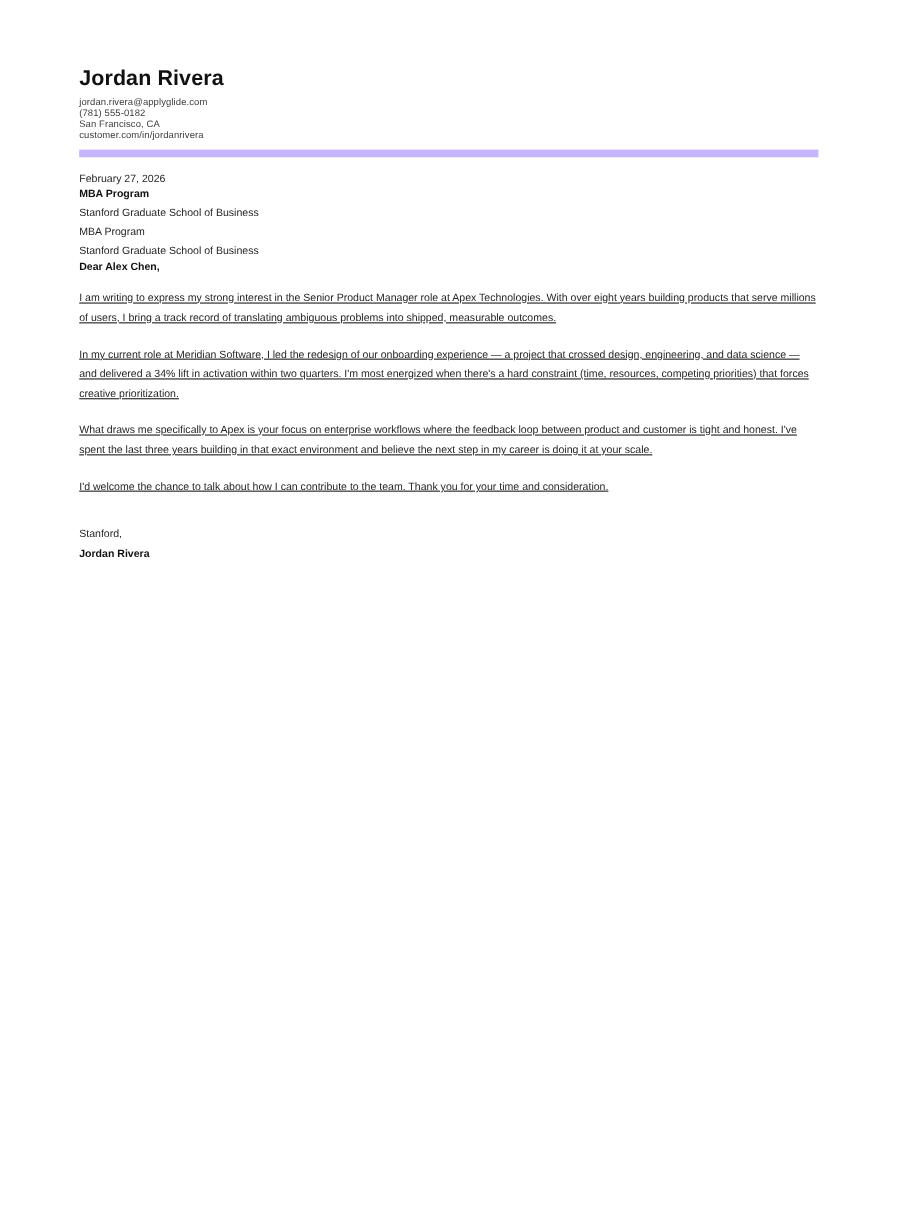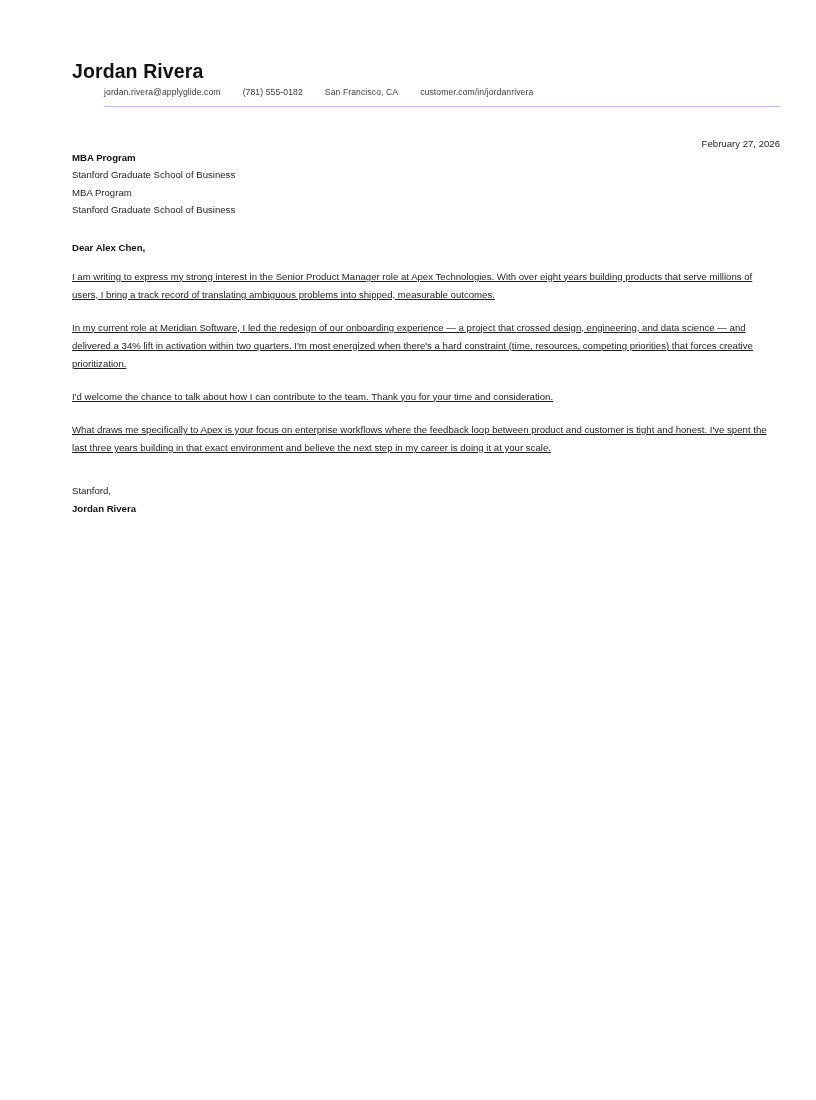--- a/index.html
+++ b/index.html
@@ -12,21 +12,21 @@
     background: #ffffff;
     font-family: "Liberation Sans", sans-serif;
     color: #1a1a1a;
     -webkit-font-smoothing: antialiased;
   }
   .page {
     position: relative;
     width: 816px;
     height: 880px;
     box-sizing: border-box;
-    padding: 60px 36px 72px 72px;
+    padding: 60px 72px 72px 72px;
   }
   
   .letter-header {
     margin-top: 0;
   }
   .name {
     font-size: 19.5px;
     font-weight: bold;
     color: #111111;
     letter-spacing: 0.1px;
@@ -36,56 +36,54 @@
   .doc-kind {
     font-size: 9.5px;
     font-weight: bold;
     letter-spacing: 1.6px;
     color: #4a4a4a;
     text-transform: uppercase;
     margin: 0 0 7px 0;
   }
   .contact-row {
     display: flex;
+    flex-direction: column;
     align-items: baseline;
     font-size: 8.6px;
     color: #3b3b3b;
     letter-spacing: 0.1px;
     padding-bottom: 9px;
-    border-bottom: 1px solid #c4b5fd;
-    margin-left: 32px;
+    border-bottom: 7px solid #c4b5fd;
   }
   .contact-item {
     margin-right: 22px;
     white-space: nowrap;
   }
   .contact-item:last-child {
     margin-right: 0;
   }
   
   .date {
-    margin-top: 31px;
+    margin-top: 14px;
     font-size: 9.6px;
     color: #1f1f1f;
-    text-align: right;
   }
   .recipient-block {
     font-size: 9.6px;
     line-height: 1.78;
     color: #1f1f1f;
   }
   .recipient-block .strong {
     font-weight: bold;
     color: #111111;
   }
   .recipient-line {
     display: block;
   }
   .salutation {
-    margin-top: 24px;
     font-size: 9.6px;
     font-weight: bold;
     color: #111111;
   }
   .para {
     margin-top: 15px;
     font-size: 9.6px;
     line-height: 1.88;
     color: #1f1f1f;
     text-align: left;
@@ -124,21 +122,21 @@
     <span class="recipient-line strong">MBA Program</span>
     <span class="recipient-line">Stanford Graduate School of Business</span>
     <span class="recipient-line">MBA Program</span>
     <span class="recipient-line">Stanford Graduate School of Business</span>
   </div>
 
   <div class="salutation">Dear Alex Chen,</div>
 
   <p class="para">I am writing to express my strong interest in the Senior Product Manager role at Apex Technologies. With over eight years building products that serve millions of users, I bring a track record of translating ambiguous problems into shipped, measurable outcomes.</p>
   <p class="para">In my current role at Meridian Software, I led the redesign of our onboarding experience — a project that crossed design, engineering, and data science — and delivered a 34% lift in activation within two quarters. I'm most energized when there's a hard constraint (time, resources, competing priorities) that forces creative prioritization.</p>
+  <p class="para">What draws me specifically to Apex is your focus on enterprise workflows where the feedback loop between product and customer is tight and honest. I've spent the last three years building in that exact environment and believe the next step in my career is doing it at your scale.</p>
   <p class="para">I'd welcome the chance to talk about how I can contribute to the team. Thank you for your time and consideration.</p>
-  <p class="para">What draws me specifically to Apex is your focus on enterprise workflows where the feedback loop between product and customer is tight and honest. I've spent the last three years building in that exact environment and believe the next step in my career is doing it at your scale.</p>
 
   <div class="signoff">
     <span>Stanford,</span>
     <span class="signer">Jordan Rivera</span>
   </div>
 
 </div>
 
 </body></html>

